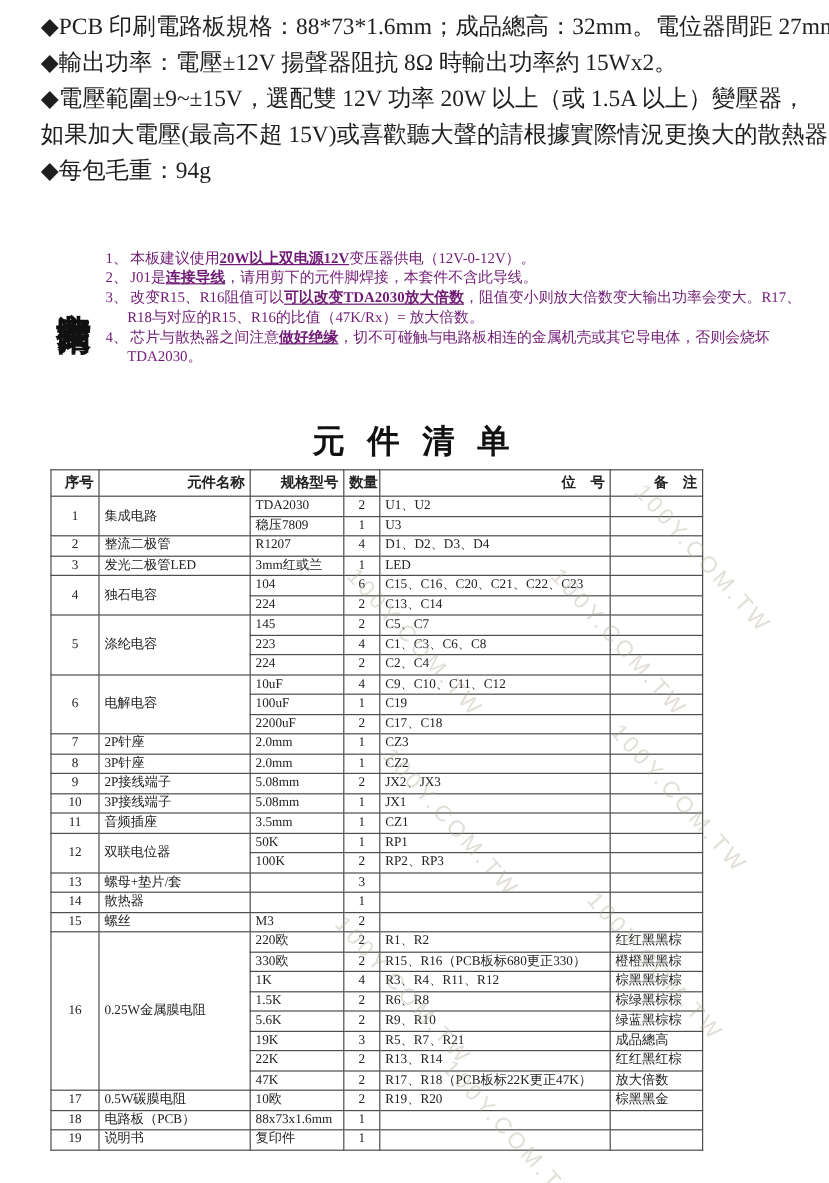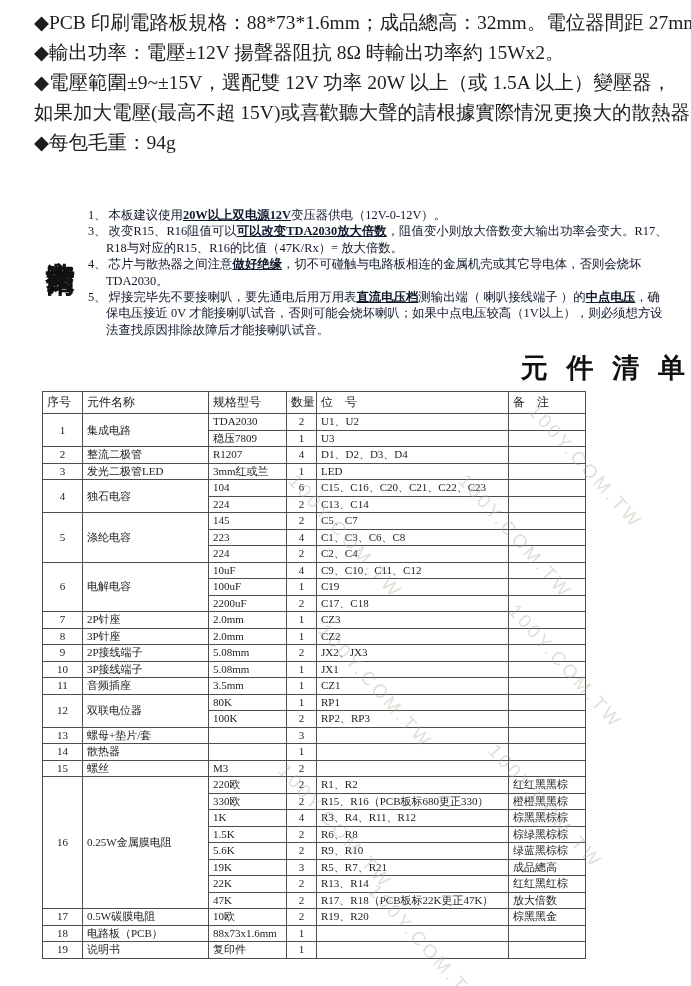--- a/index.html
+++ b/index.html
@@ -10,39 +10,39 @@
   }
   
   .specs{position:absolute;left:34px;top:8px;font-size:19.5px;line-height:30px;white-space:nowrap;}
   .spec-line{height:30px;}
   
   .side-label{
     position:absolute;left:44px;top:237px;writing-mode:vertical-rl;text-orientation:upright;
     font-family:"Liberation Sans","DejaVu Sans",sans-serif;font-weight:900;
     font-size:29px;line-height:34px;letter-spacing:2px;color:#111;
   }
-  .ins-list{position:absolute;left:88px;top:207px;width:580px;font-size:12.4px;line-height:16.4px;color:#0f172a;}
+  .ins-list{position:absolute;left:88px;top:207px;width:580px;font-size:12.4px;line-height:16.4px;color:#701a75;}
   .ins-item{padding-left:18px;text-indent:-18px;}
   .ins-num{padding-right:2px;}
   .em{font-weight:bold;text-decoration:underline;}
   
   .plist-title{
-    position:absolute;left:0;top:350px;width:691px;text-align:right;
+    position:absolute;left:0;top:350px;width:691px;text-align:center;
     font-size:27px;font-weight:bold;letter-spacing:6px;color:#111;
   }
   
   table.parts{
     position:absolute;left:42px;top:391px;width:543px;
     border-collapse:collapse;table-layout:fixed;font-size:11px;color:#222;
   }
   table.parts th,table.parts td{
     border:1px solid #4d4d4d;padding:0 4px;height:15.5px;line-height:1.15;
     overflow:hidden;white-space:nowrap;
   }
-  table.parts th{font-weight:normal;height:21px;text-align:left;font-size:12px;}
+  table.parts th{font-weight:bold;height:21px;text-align:right;font-size:12px;}
   td.c-no,td.c-qty{text-align:center;padding:0 1px;}
   td.c-name,td.c-spec,td.c-pos,td.c-rem{text-align:left;}
   
   .wm{
     position:absolute;transform:rotate(48deg);transform-origin:left top;
     font-family:"Liberation Sans","DejaVu Sans",sans-serif;
     color:rgba(178,168,152,0.38);font-size:19px;letter-spacing:3px;pointer-events:none;
   }
 </style>
 </head>
@@ -52,23 +52,23 @@
   <div class="spec-line">◆PCB 印刷電路板規格：88*73*1.6mm；成品總高：32mm。電位器間距 27mm</div>
   <div class="spec-line">◆輸出功率：電壓±12V 揚聲器阻抗 8Ω 時輸出功率約 15Wx2。</div>
   <div class="spec-line">◆電壓範圍±9~±15V，選配雙 12V 功率 20W 以上（或 1.5A 以上）變壓器，</div>
   <div class="spec-line">如果加大電壓(最高不超 15V)或喜歡聽大聲的請根據實際情況更換大的散熱器。</div>
   <div class="spec-line">◆每包毛重：94g</div>
 </div>
 
 <div class="side-label">安装指南</div>
 <div class="ins-list">
     <div class="ins-item"><span class="ins-num">1、</span><span>本板建议使用</span><span class="em">20W以上双电源12V</span><span>变压器供电（12V-0-12V）。</span></div>
+    <div class="ins-item"><span class="ins-num">2、</span><span>J01是</span><span class="em">连接导线</span><span>，请用剪下的元件脚焊接，本套件不含此导线。</span></div>
     <div class="ins-item"><span class="ins-num">3、</span><span>改变R15、R16阻值可以</span><span class="em">可以改变TDA2030放大倍数</span><span>，阻值变小则放大倍数变大输出功率会变大。R17、R18与对应的R15、R16的比值（47K/Rx）= 放大倍数。</span></div>
     <div class="ins-item"><span class="ins-num">4、</span><span>芯片与散热器之间注意</span><span class="em">做好绝缘</span><span>，切不可碰触与电路板相连的金属机壳或其它导电体，否则会烧坏TDA2030。</span></div>
-    <div class="ins-item"><span class="ins-num">5、</span><span>焊接完毕先不要接喇叭，要先通电后用万用表</span><span class="em">直流电压档</span><span>测输出端（ 喇叭接线端子 ）的</span><span class="em">中点电压</span><span>，确保电压接近 0V 才能接喇叭试音，否则可能会烧坏喇叭；如果中点电压较高（1V以上），则必须想方设法查找原因排除故障后才能接喇叭试音。</span></div>
   </div>
 
 <div class="plist-title">元 件 清 单</div>
 
 <table class="parts">
   <colgroup>
     <col style="width:40px">
       <col style="width:126px">
       <col style="width:78px">
     <col style="width:30px">
@@ -206,21 +206,21 @@
         <td class="c-no" rowspan="1">11</td>
         <td class="c-name" rowspan="1">音频插座</td>
         <td class="c-spec">3.5mm</td>
         <td class="c-qty">1</td>
         <td class="c-pos">CZ1</td>
         <td class="c-rem"></td>
       </tr>
       <tr>
         <td class="c-no" rowspan="2">12</td>
         <td class="c-name" rowspan="2">双联电位器</td>
-        <td class="c-spec">80K</td>
+        <td class="c-spec">50K</td>
         <td class="c-qty">1</td>
         <td class="c-pos">RP1</td>
         <td class="c-rem"></td>
       </tr>
       <tr>
         <td class="c-spec">100K</td>
         <td class="c-qty">2</td>
         <td class="c-pos">RP2、RP3</td>
         <td class="c-rem"></td>
       </tr>

